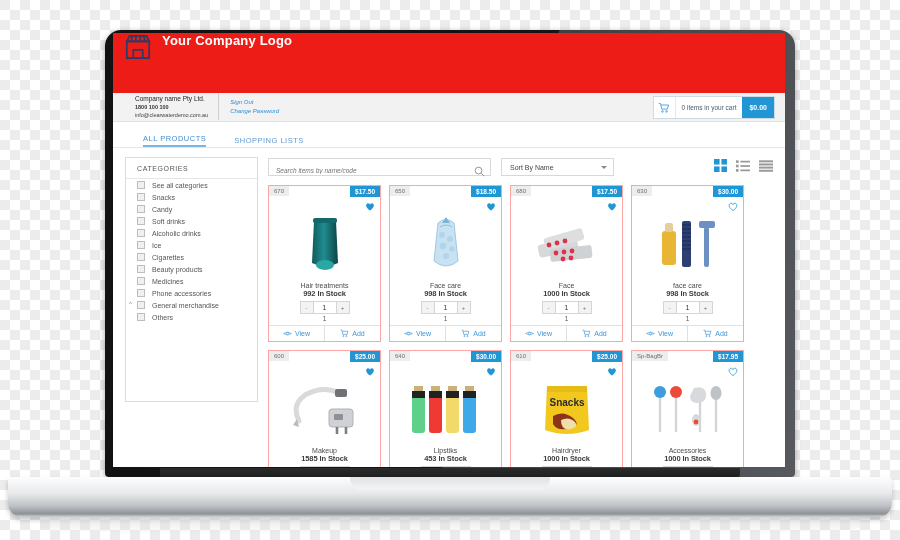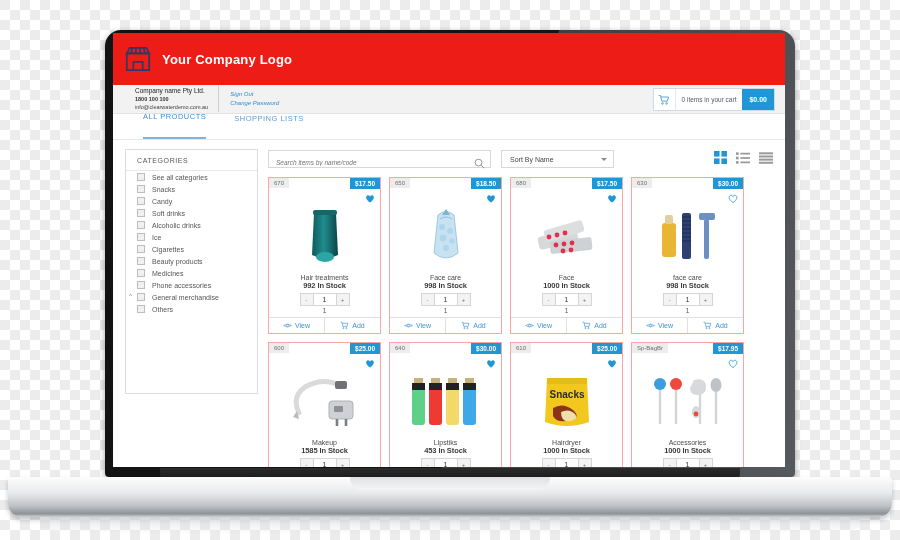--- a/index.html
+++ b/index.html
@@ -40,21 +40,21 @@
     content:"";position:absolute;left:50%;top:0;width:200px;height:13px;margin-left:-100px;
     background:linear-gradient(180deg,#dfe1e4,#f4f5f6);border-radius:0 0 12px 12px;
   }
   .base-reflect{
     position:absolute;left:40px;top:517px;width:820px;height:18px;
     background:linear-gradient(180deg,rgba(220,222,225,.65),rgba(255,255,255,0));
     border-radius:0 0 40% 40%;
   }
 
   
-  .brandbar{height:52px;background:#ed1c16;display:flex;align-items:center;padding:0 0 0 10px;}
+  .brandbar{height:60px;background:#ed1c16;display:flex;padding:0 0 0 10px;}
   .shop-icon{width:30px;height:28px;flex:0 0 auto;margin-right:9px;}
   .brandname{color:#fff;font-size:13px;font-weight:bold;letter-spacing:.2px;}
 
   .accountbar{
     height:28px;background:#f2f2f2;border-bottom:1px solid #e2e2e2;
     display:flex;align-items:center;padding-left:22px;position:relative;
   }
   .co-block{font-size:5.5px;line-height:1.45;color:#3f3f3f;padding-right:10px;border-right:1px solid #cfcfcf;}
   .co-name{font-size:6.5px;color:#222;font-weight:normal;}
   .co-phone{font-weight:bold;color:#333;}
@@ -62,21 +62,21 @@
   .links div{cursor:pointer;}
   .cart{
     position:absolute;right:10px;top:3px;display:flex;align-items:stretch;height:21px;
     border:1px solid #cfdbe4;background:#fff;
   }
   .cart-ico{width:21px;display:flex;align-items:center;justify-content:center;background:#fff;}
   .cart-txt{display:flex;align-items:center;padding:0 6px;font-size:6.5px;color:#4b6072;border-left:1px solid #e3e8ec;}
   .cart-amt{display:flex;align-items:center;padding:0 7px;font-size:7px;color:#fff;background:#2196d4;font-weight:bold;}
 
   .tabs{height:25px;background:#fff;display:flex;align-items:flex-end;padding-left:30px;border-bottom:1px solid #e6e6e6;}
-  .tab{font-size:7.5px;color:#5e9bd6;letter-spacing:.5px;padding:0 0 16px 0;margin-right:28px;cursor:pointer;}
+  .tab{font-size:7.5px;color:#5e9bd6;letter-spacing:.5px;padding:0 0 2px 0;margin-right:28px;cursor:pointer;}
   .tab.active{color:#3f8fd4;border-bottom:2px solid #7cb4e4;}
 
   .body{display:flex;padding:9px 8px 0 12px;background:#fff;height:375px;box-sizing:border-box;}
 
   
   .sidebar{width:133px;flex:0 0 133px;border:1px solid #dcdcdc;background:#fff;height:245px;box-sizing:border-box;}
   .sb-head{font-size:7px;color:#555;letter-spacing:.6px;padding:7px 0 6px 11px;border-bottom:1px solid #e6e6e6;background:#fff;}
   .cat{display:flex;align-items:center;padding:2px 0 2px 11px;font-size:7px;color:#555;cursor:pointer;position:relative;}
   .cat .chev{position:absolute;left:3px;top:2px;font-size:6px;color:#777;}
   .cbox{width:6px;height:6px;border:1px solid #bdbdbd;background:#f0f0f0;margin-right:7px;flex:0 0 auto;}

